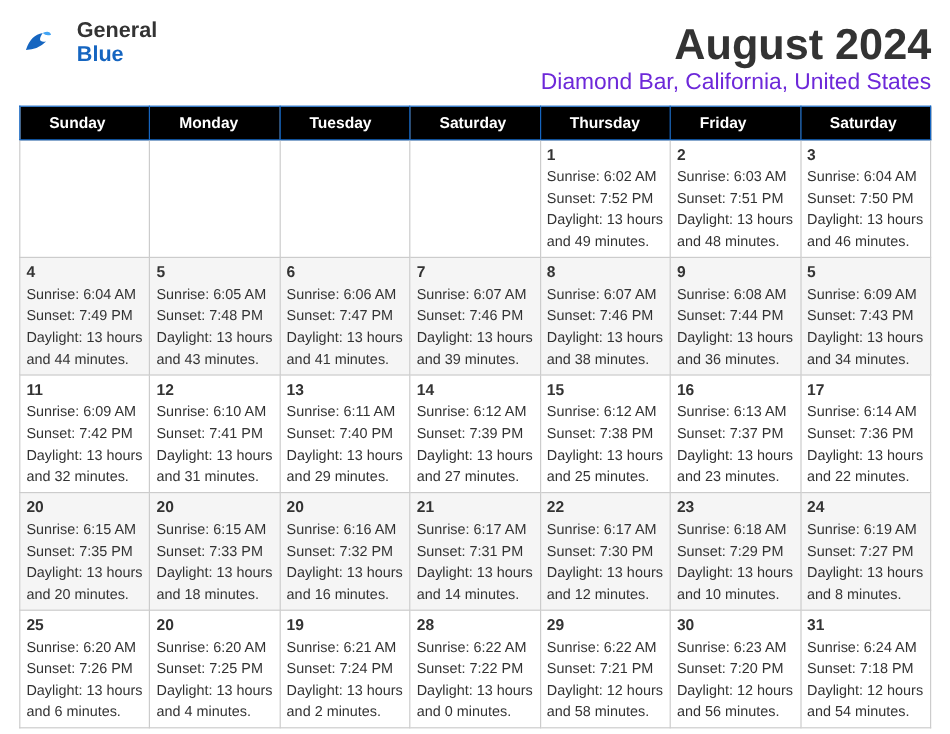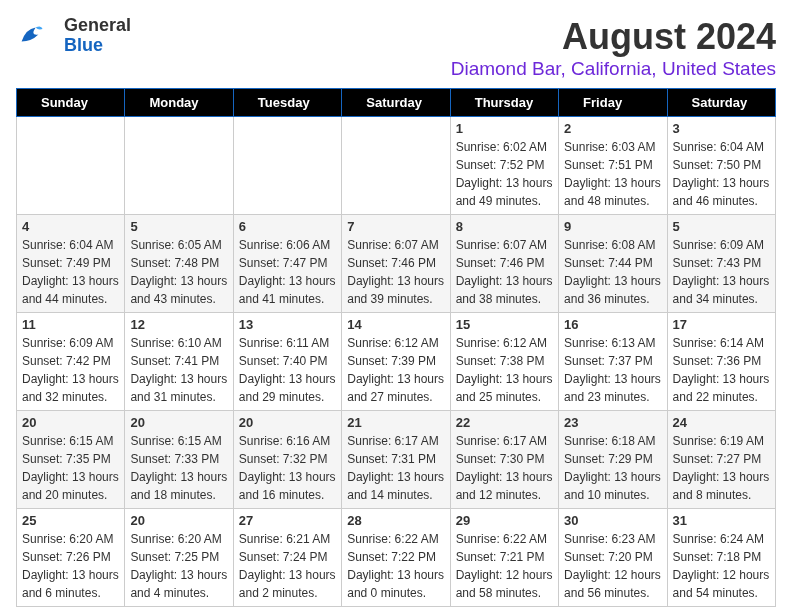--- a/index.html
+++ b/index.html
@@ -230,21 +230,21 @@
       <tr>
         <td>
           <span class="day-number">25</span>
           <div class="day-info">Sunrise: 6:20 AM<br>Sunset: 7:26 PM<br>Daylight: 13 hours and 6 minutes.</div>
         </td>
         <td>
           <span class="day-number">20</span>
           <div class="day-info">Sunrise: 6:20 AM<br>Sunset: 7:25 PM<br>Daylight: 13 hours and 4 minutes.</div>
         </td>
         <td>
-          <span class="day-number">27</span>
+          <span class="day-number">19</span>
           <div class="day-info">Sunrise: 6:21 AM<br>Sunset: 7:24 PM<br>Daylight: 13 hours and 2 minutes.</div>
         </td>
         <td>
           <span class="day-number">28</span>
           <div class="day-info">Sunrise: 6:22 AM<br>Sunset: 7:22 PM<br>Daylight: 13 hours and 0 minutes.</div>
         </td>
         <td>
           <span class="day-number">29</span>
           <div class="day-info">Sunrise: 6:22 AM<br>Sunset: 7:21 PM<br>Daylight: 12 hours and 58 minutes.</div>
         </td>

